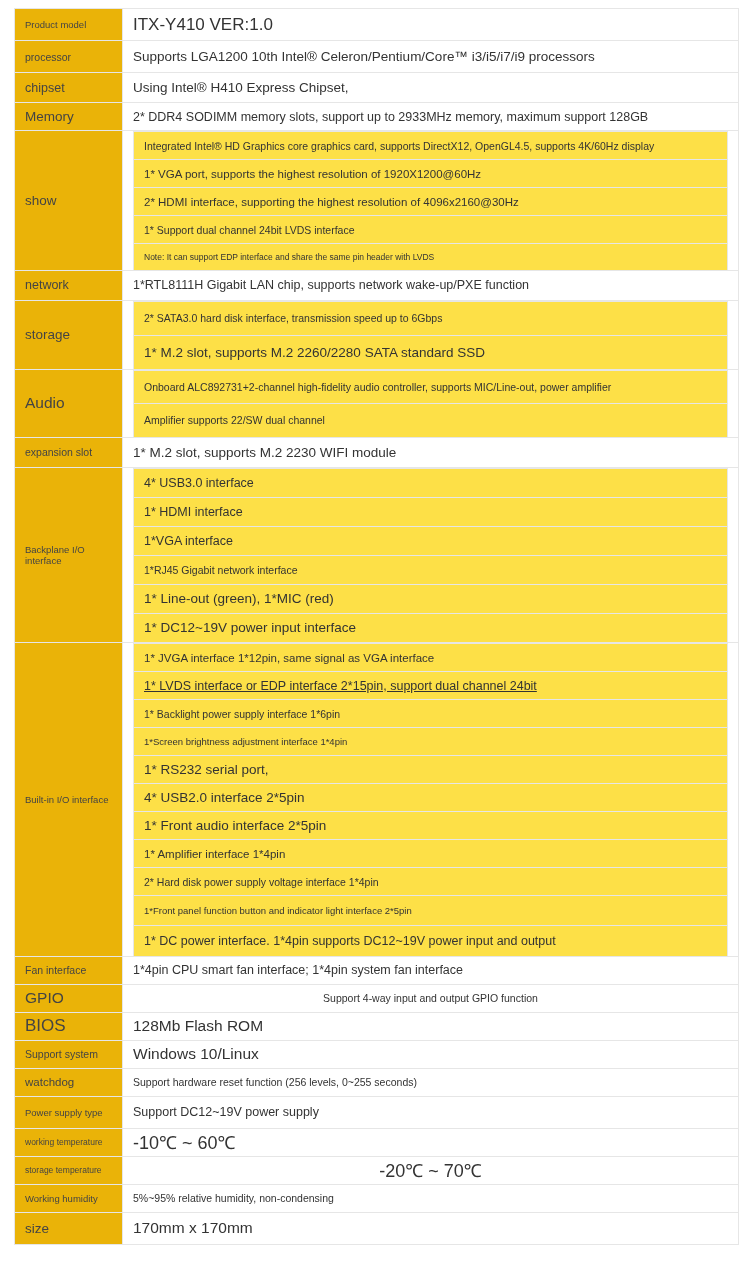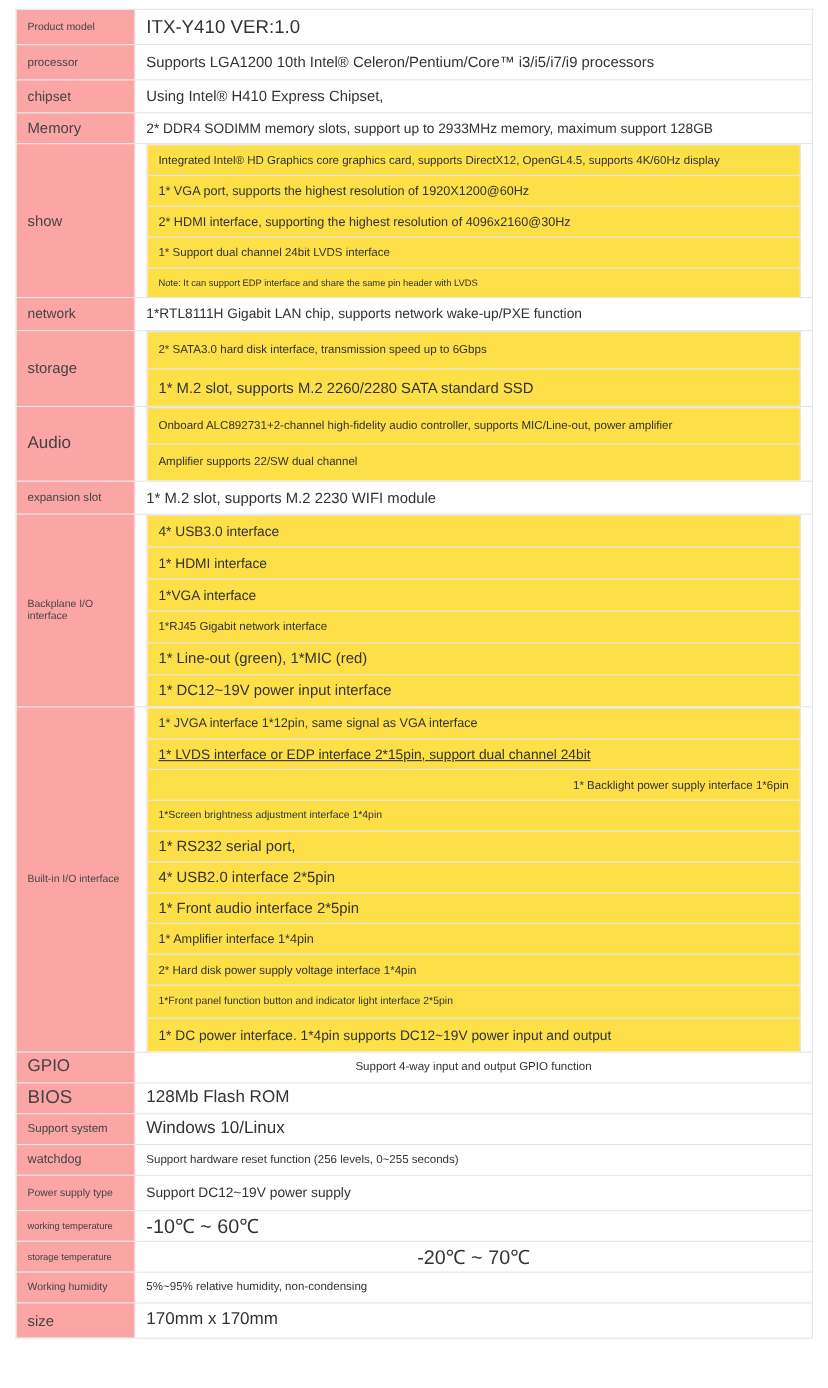--- a/index.html
+++ b/index.html
@@ -25,21 +25,21 @@
     table-layout: fixed;
   }
   table.spec-table td {
     border: 1px solid #e6e6e6;
     vertical-align: middle;
     padding: 0 10px;
     box-sizing: border-box;
   }
   td.label-cell {
     width: 108px;
-    background: #fca5a5;
+    background: #eab308;
     color: #444444;
     text-align: left;
     padding-left: 10px;
   }
   td.value-cell {
     background: #ffffff;
     color: #333333;
     text-align: left;
   }
   
@@ -187,21 +187,21 @@
           <td class="value-cell group-value">
             <table class="sub-table">
               <tbody>
                 <tr>
                   <td class="fs-11" style="height: 28px;">1* JVGA interface 1*12pin, same signal as VGA interface</td>
                 </tr>
                 <tr>
                   <td class="fs-12" style="height: 28px; text-decoration: underline;">1* LVDS interface or EDP interface 2*15pin, support dual channel 24bit</td>
                 </tr>
                 <tr>
-                  <td class="fs-10" style="height: 28px; text-align: right;">1* Backlight power supply interface 1*6pin</td>
+                  <td class="fs-10" style="height: 28px;">1* Backlight power supply interface 1*6pin</td>
                 </tr>
                 <tr>
                   <td class="fs-9" style="height: 28px;">1*Screen brightness adjustment interface 1*4pin</td>
                 </tr>
                 <tr>
                   <td class="fs-13" style="height: 28px;">1* RS232 serial port,</td>
                 </tr>
                 <tr>
                   <td class="fs-13" style="height: 28px;">4* USB2.0 interface 2*5pin</td>
                 </tr>
@@ -216,20 +216,24 @@
                 </tr>
                 <tr>
                   <td class="fs-9" style="height: 30px;">1*Front panel function button and indicator light interface 2*5pin</td>
                 </tr>
                 <tr>
                   <td class="fs-12" style="height: 30px;">1* DC power interface. 1*4pin supports DC12~19V power input and output</td>
                 </tr>
               </tbody>
             </table>
           </td>
+        </tr>
+        <tr>
+          <td class="label-cell fs-10">Fan interface</td>
+          <td class="value-cell fs-12" style="height: 28px;">1*4pin CPU smart fan interface; 1*4pin system fan interface</td>
         </tr>
         <tr>
           <td class="label-cell fs-15">GPIO</td>
           <td class="value-cell fs-10" style="height: 28px; text-align: center;">Support 4-way input and output GPIO function</td>
         </tr>
         <tr>
           <td class="label-cell fs-17">BIOS</td>
           <td class="value-cell fs-15" style="height: 28px;">128Mb Flash ROM</td>
         </tr>
         <tr>

